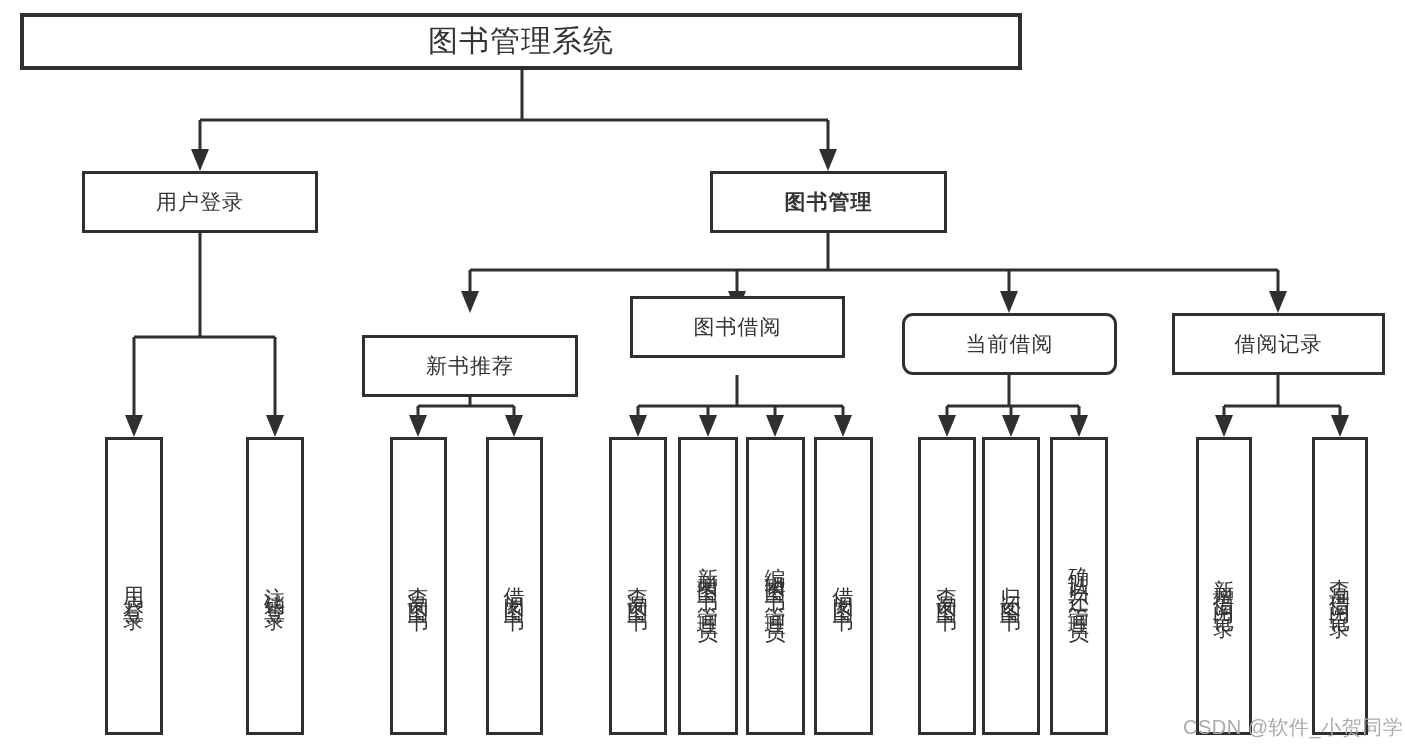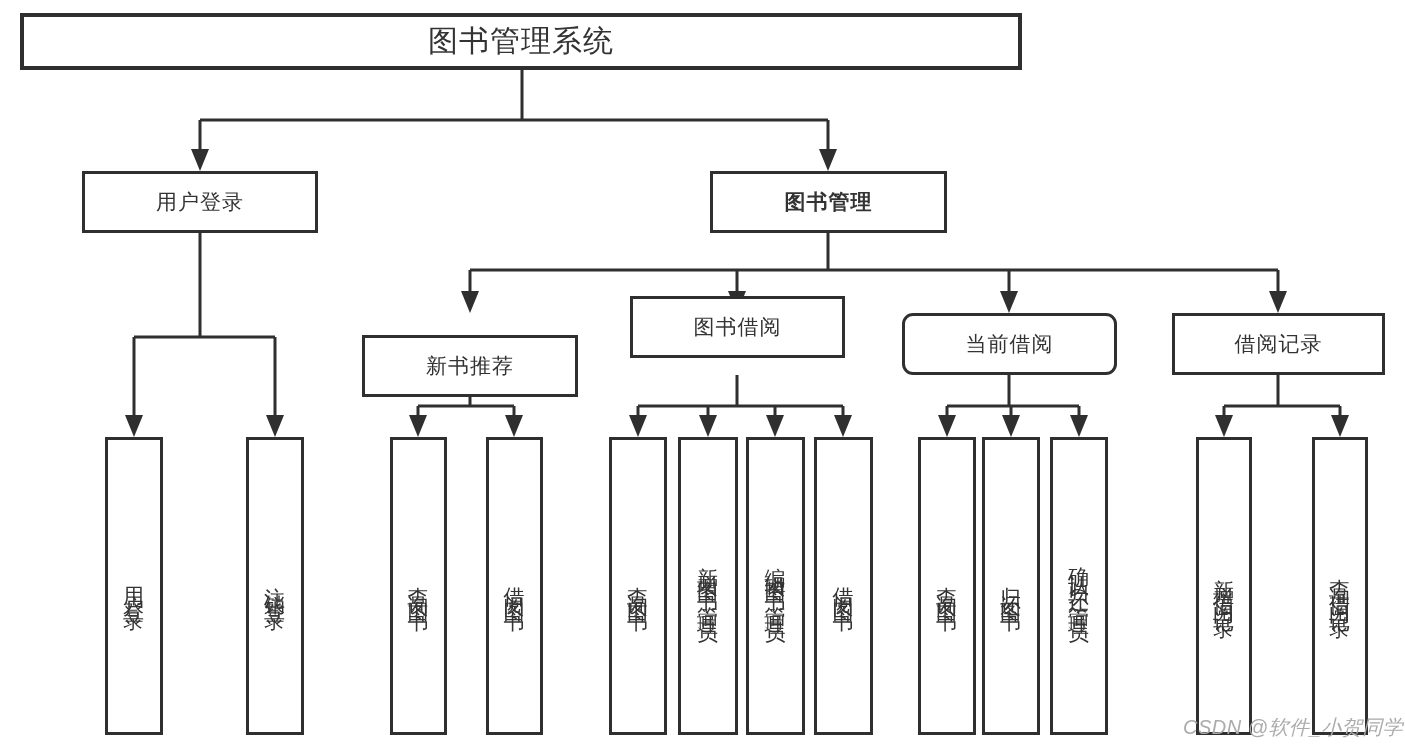--- a/index.html
+++ b/index.html
@@ -18,21 +18,21 @@
   .box.root { border-width:4px; font-size:30px; }
   .vtext {
     writing-mode:vertical-rl; text-orientation:mixed;
     letter-spacing:8px; line-height:1; white-space:nowrap;
   }
   #connectors { position:absolute; left:0; top:0; width:1405px; height:747px; }
   #connectors path { stroke:#2f2f2f; stroke-width:3; fill:none; }
   #connectors polygon { fill:#2f2f2f; stroke:none; }
   .watermark {
     position:absolute; left:1183px; top:714px;
-    font-size:20px; color:#ababab; letter-spacing:0.5px; white-space:nowrap;font-style:italic;
+    font-size:20px; color:#ababab; letter-spacing:0.5px; white-space:nowrap;
   }
 </style>
 </head>
 <body>
 
 <div id="canvas">
 
   <svg id="connectors" viewBox="0 0 1405 747" xmlns="http://www.w3.org/2000/svg">
 
     <g>

